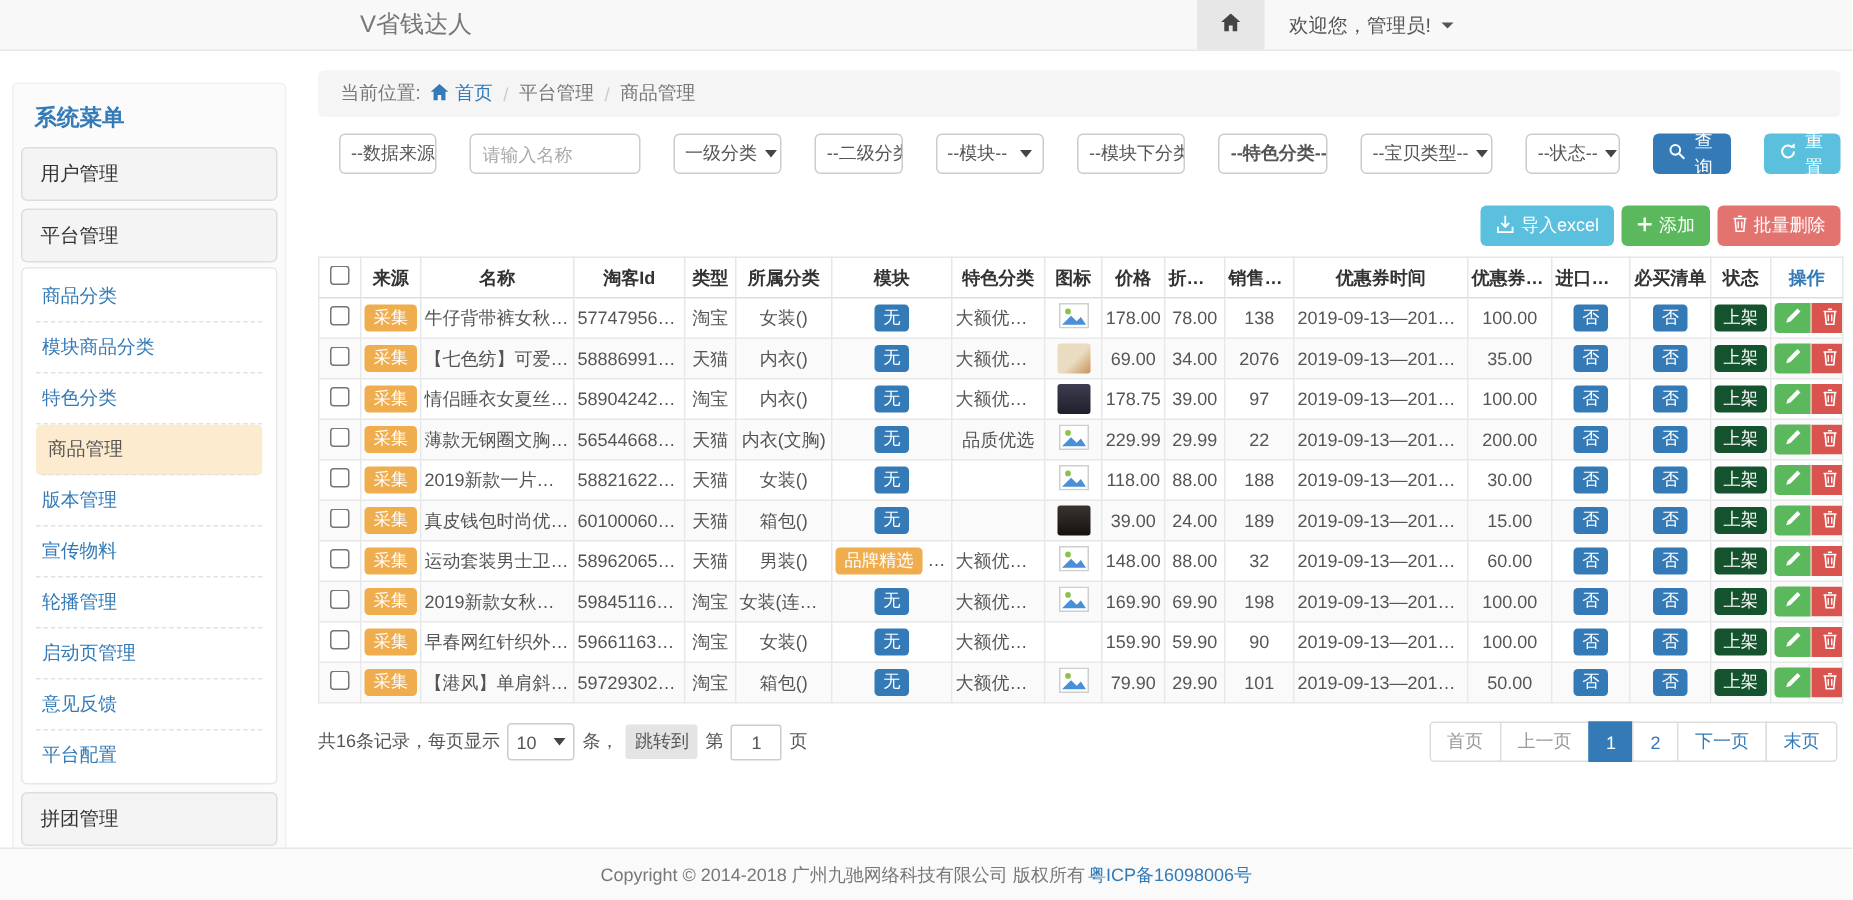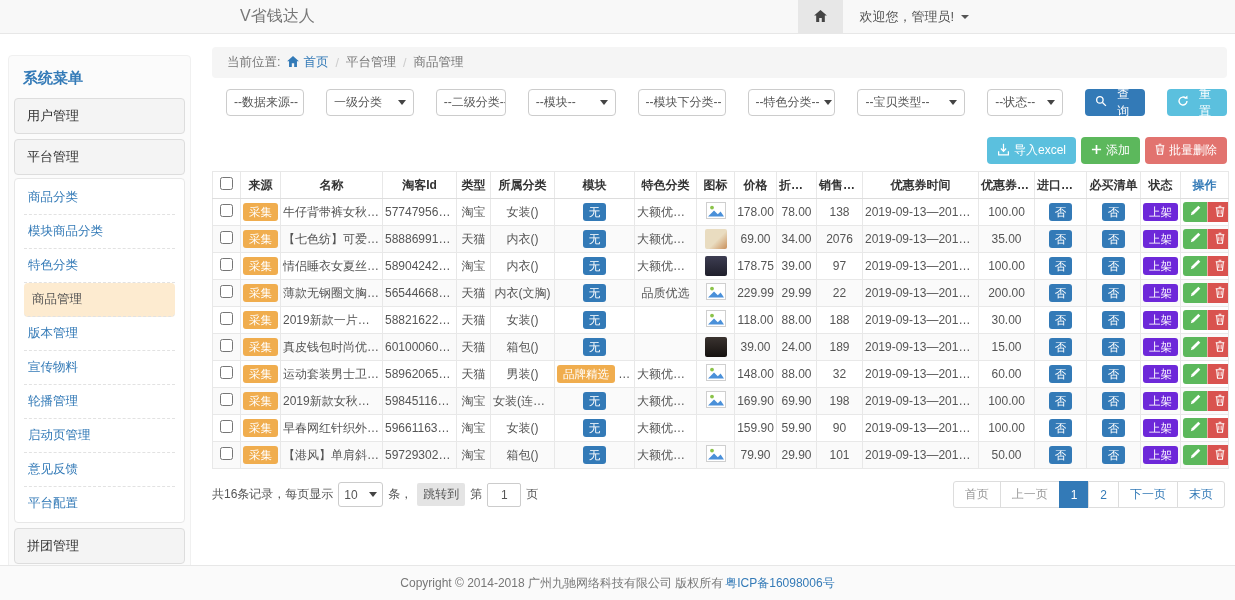--- a/index.html
+++ b/index.html
@@ -32,21 +32,21 @@
   .crumb-sep { color:#ccc; }
   
   .filters { display:flex; gap:22px; margin-top:11px; align-items:flex-end;padding-left:14px; }
   .fsel { height:27px; background:#fff; border:1px solid #ccc; border-radius:4px; display:flex; align-items:center; justify-content:space-between; padding:0 7px; font-size:12px; color:#555; cursor:pointer; white-space:nowrap; overflow:hidden; }
   .fsel .tri { flex:none; width:0; height:0; border-left:4px solid transparent; border-right:4px solid transparent; border-top:5px solid #444; margin-left:5px; }
   [data-name="filter-select-data-source"]{width:78px;}
   [data-name="filter-select-level1-category"]{width:88px;}
   [data-name="filter-select-level2-category"]{width:70px;}
   [data-name="filter-select-module"]{width:88px;}
   [data-name="filter-select-module-subcategory"]{width:88px;}
-  [data-name="filter-select-feature-category"]{width:88px;}
+  [data-name="filter-select-feature-category"]{width:88px;font-weight:bold;}
   [data-name="filter-select-item-type"]{width:108px;}
   [data-name="filter-select-status"]{width:76px;}
   .finput { height:27px; width:114px; border:1px solid #ccc; border-radius:4px; padding:0 8px; font-size:12px; color:#555; outline:none; }
   .finput::placeholder { color:#aaa; }
   .btn { height:27px; border:none; border-radius:4px; color:#fff; font-size:12px; display:inline-flex; align-items:center; gap:4px; padding:0 10px; cursor:pointer; font-family:inherit; }
   .btn-primary { background:#337ab7; }
   .btn-info { background:#5bc0de; }
   .btn-success { background:#5cb85c; }
   .btn-danger-soft { background:#e2736f; }
   
@@ -54,21 +54,21 @@
   
   table { width:100%; border-collapse:collapse; table-layout:fixed; font-size:12px; }
   th,td { border:1px solid #e8e8e8; text-align:center; padding:3px 2px; color:#555; overflow:hidden; white-space:nowrap; text-overflow:ellipsis; height:27px; }
   th { color:#333; font-weight:bold; background:#fff; border-bottom:1px solid #ddd; }
   th.th-op { color:#337ab7; }
   tbody tr:nth-child(even) td { background:#fafafa; }
   input[type="checkbox"] { width:13px; height:13px; cursor:pointer; }
   .badge { display:inline-block; border-radius:3px; color:#fff; padding:2px 6px; font-size:11.5px; line-height:1.25; }
   .badge-orange { background:#f0ad4e; }
   .badge-blue   { background:#337ab7; cursor:pointer; }
-  .badge-green  { background:#6d28d9; cursor:pointer; }
+  .badge-green  { background:#14532d; cursor:pointer; }
   .op-group { display:inline-flex; vertical-align:middle; }
   .mini-btn { display:inline-flex; align-items:center; justify-content:center; width:24px; height:20px; cursor:pointer; }
   .mini-edit { background:#5cb85c; border-radius:3px 0 0 3px; }
   .mini-del  { background:#d9534f; border-radius:0 3px 3px 0; border-left:1px solid rgba(255,255,255,.5); }
   .thumb { width:22px; height:20px; margin:0 auto; border-radius:2px; }
   .thumb-photo-tan  { background:linear-gradient(135deg,#e9dcc0 55%,#c98f5a 100%); }
   .thumb-photo-dark { background:linear-gradient(180deg,#3d3d52,#1f1f2b); }
   .thumb-photo-bag  { background:linear-gradient(180deg,#3a3330,#161210); }
   
   .pagebar { display:flex; align-items:center; margin-top:12px; font-size:12px; color:#555; gap:5px; }
@@ -141,20 +141,21 @@
       <span data-name="breadcrumb-item">平台管理</span>
       <span class="crumb-sep" data-name="breadcrumb-separator">/</span>
       <span data-name="breadcrumb-item">商品管理</span>
     </div>
 
     <div class="filters" data-name="filter-bar">
         <div class="fsel" data-name="filter-select-data-source">
           <span data-name="filter-select-value">--数据来源--</span>
           <span class="tri" data-name="chevron-down-icon"></span>
         </div>
+        <input class="finput" data-name="name-search-input" placeholder="请输入名称" style="">
         <div class="fsel" data-name="filter-select-level1-category">
           <span data-name="filter-select-value">一级分类</span>
           <span class="tri" data-name="chevron-down-icon"></span>
         </div>
         <div class="fsel" data-name="filter-select-level2-category">
           <span data-name="filter-select-value">--二级分类--</span>
         </div>
         <div class="fsel" data-name="filter-select-module">
           <span data-name="filter-select-value">--模块--</span>
           <span class="tri" data-name="chevron-down-icon"></span>

